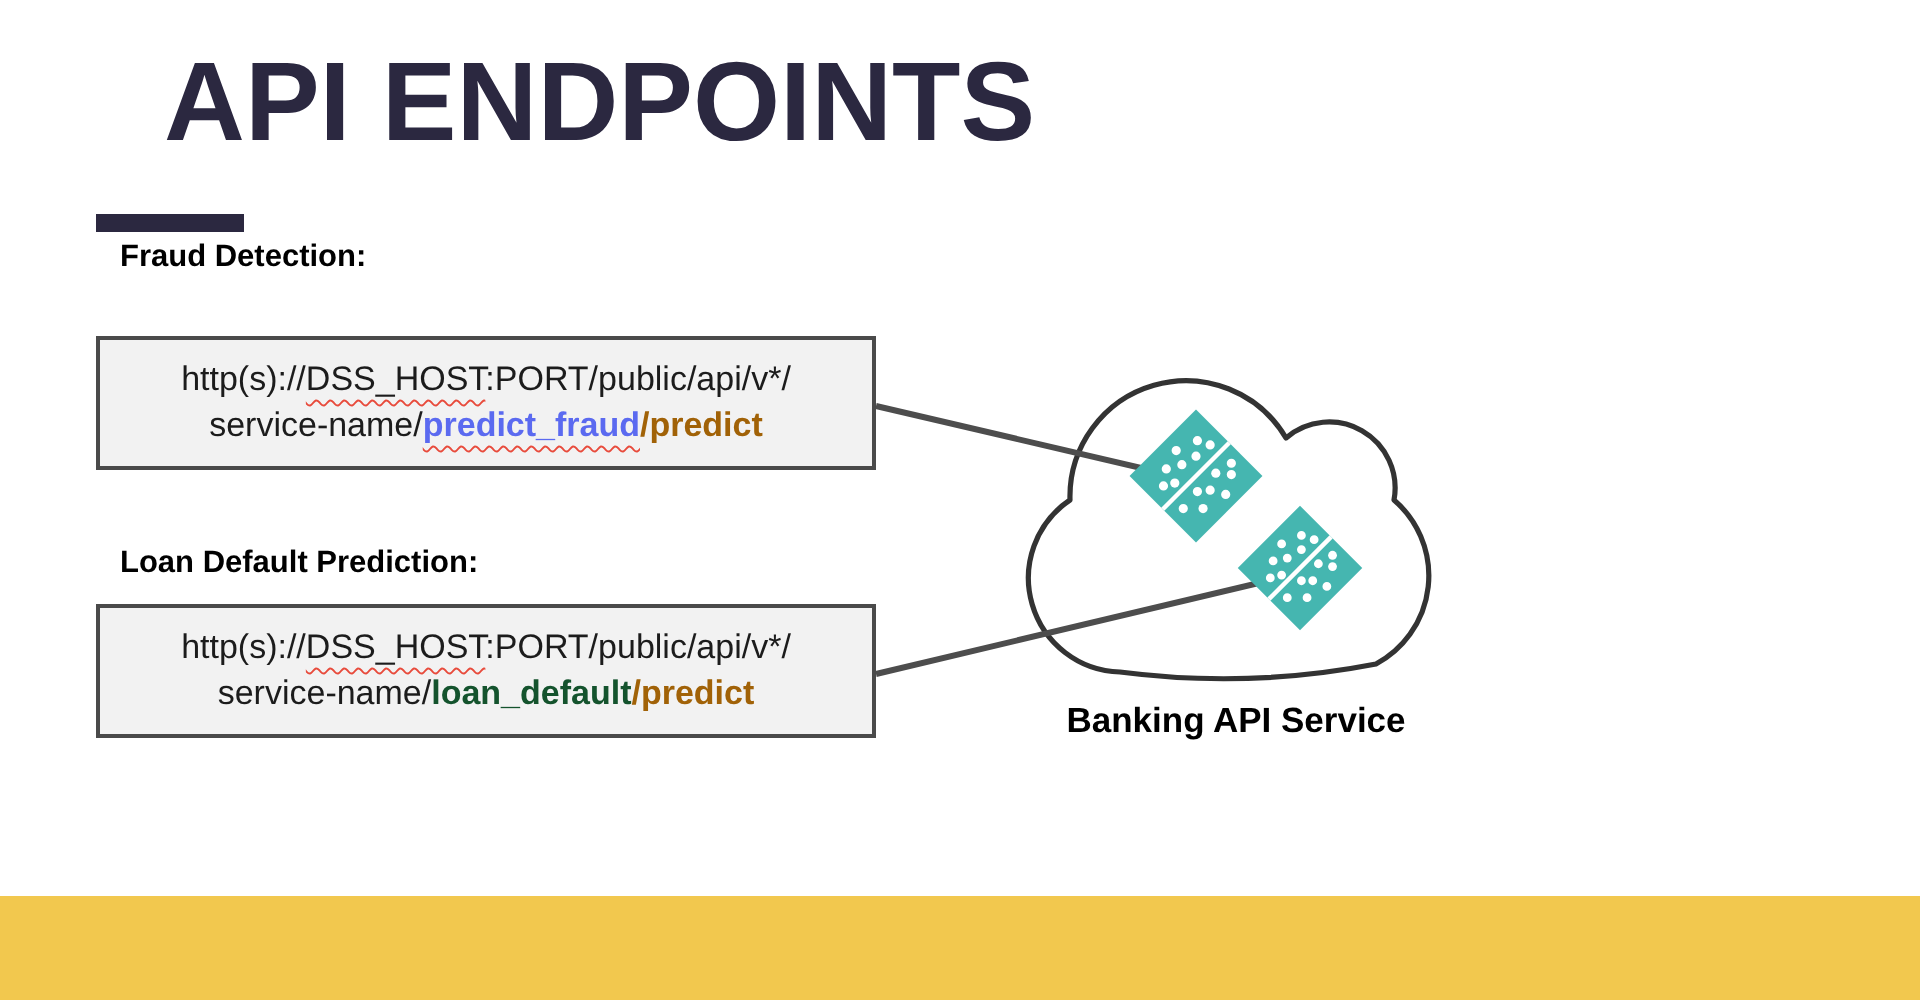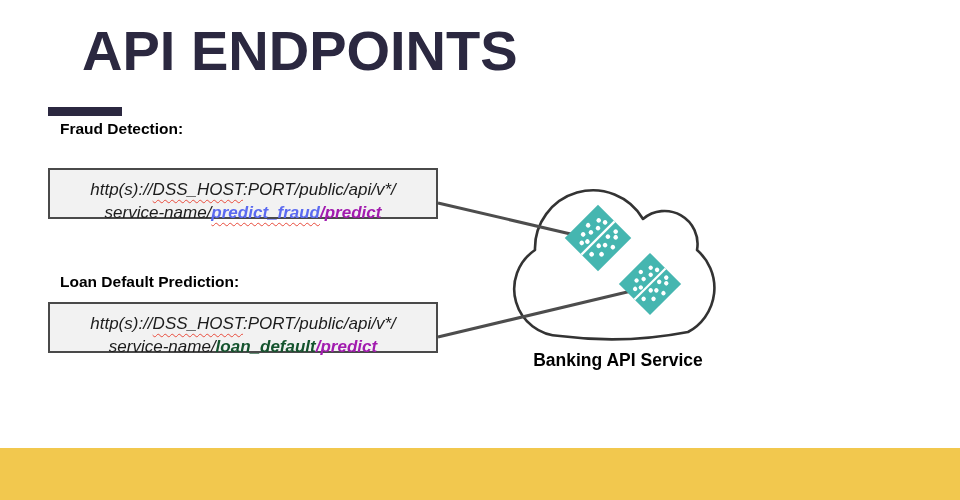--- a/index.html
+++ b/index.html
@@ -17,38 +17,37 @@
     position:absolute;left:48px;top:107px;width:74px;height:9px;
     background:#2B2840;
   }
   .ep-label{
     position:absolute;left:60px;
     font-size:15.5px;font-weight:bold;color:#000000;
   }
   .ep-label.l1{top:120px;}
   .ep-label.l2{top:273px;}
   .url-box{
-    position:absolute;left:48px;width:390px;height:51px;
+    position:absolute;left:48px;width:390px;height:67px;
     box-sizing:border-box;
     background:#F2F2F2;border:2px solid #4A4A4A;
     text-align:center;
     font-size:17px;line-height:23px;color:#1C1C1C;
     padding-top:8px;
-    font-style:italic;
   }
   .url-box.b1{top:168px;}
   .url-box.b2{top:302px;}
   .squiggle{
     text-decoration:underline;
     text-decoration-style:wavy;
     text-decoration-color:#E84B3C;
     text-decoration-thickness:1px;
     text-underline-offset:4px;
   }
-  .ep-bold{font-weight:bold;color:#a21caf;}
+  .ep-bold{font-weight:bold;color:#a16207;}
   .ep-blue{font-weight:bold;color:#5B6AF0;margin-top:40px;}
   .ep-red{font-weight:bold;color:#14532d;}
   .diagram-svg{
     position:absolute;left:0;top:0;width:960px;height:500px;
   }
   .cloud-label{
     position:absolute;left:498px;top:350px;width:240px;
     text-align:center;
     font-size:17.5px;font-weight:bold;color:#000000;
   }

